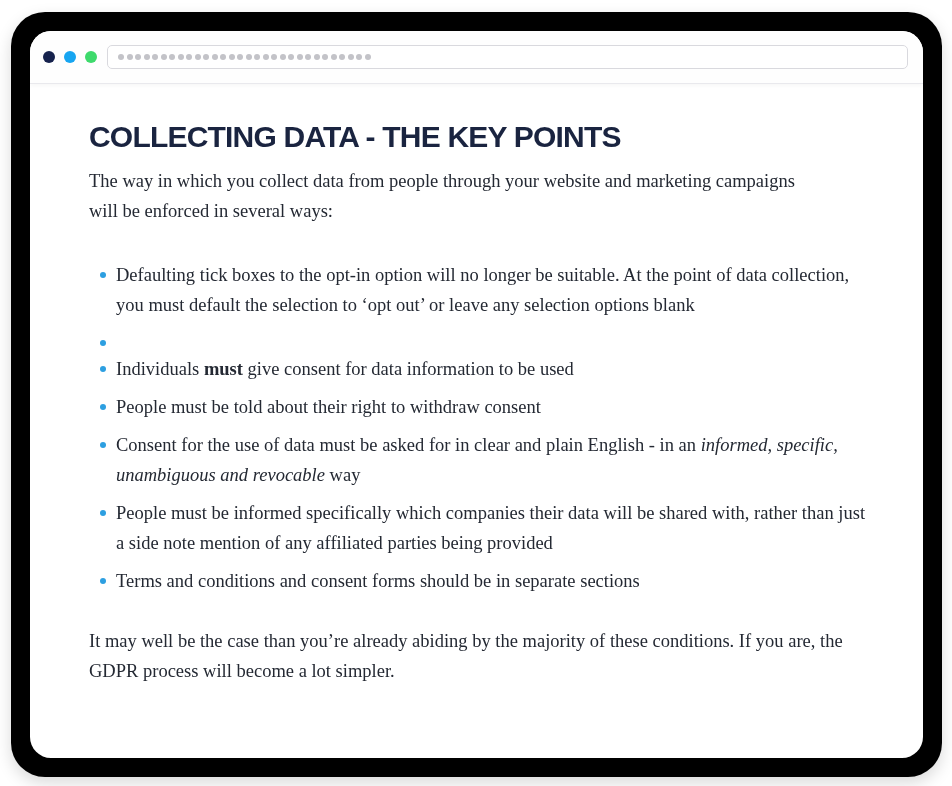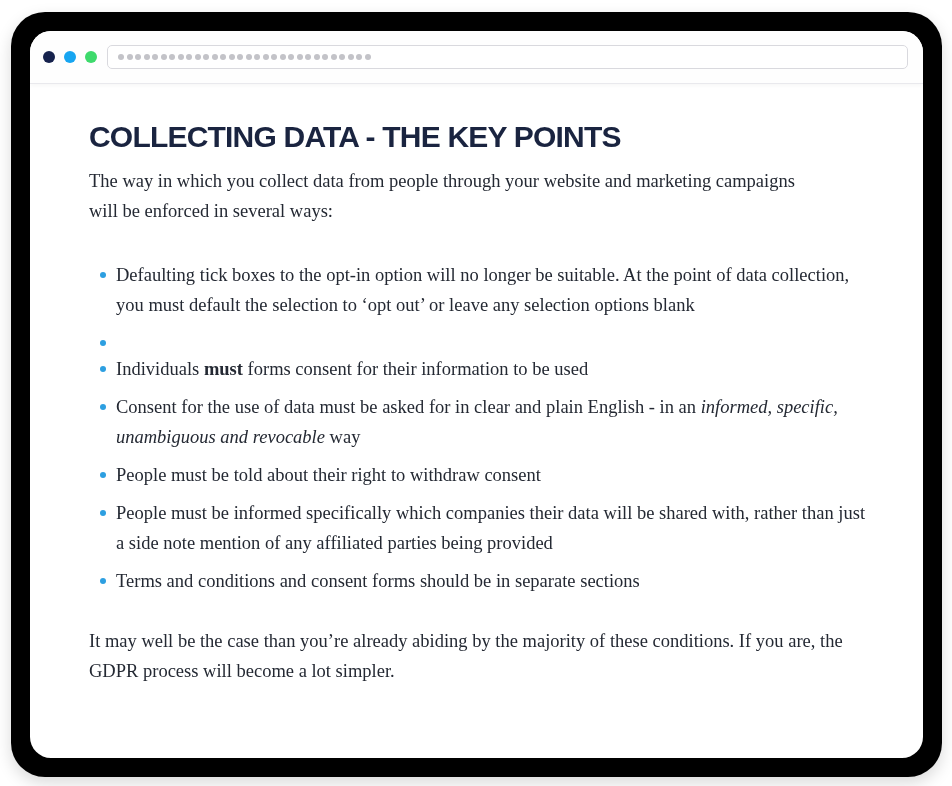--- a/index.html
+++ b/index.html
@@ -130,29 +130,29 @@
       <ul class="points">
           <li class="point">
             <span class="bullet-dot"></span>
             <p class="para"><span>Defaulting tick boxes to the opt-in option will no longer be suitable. At the point of data collection, you must default the selection to ‘opt out’ or leave any selection options blank</span></p>
           </li>
           <li class="point">
             <span class="bullet-dot"></span>
           </li>
           <li class="point">
             <span class="bullet-dot"></span>
-            <p class="para"><span>Individuals </span><b>must</b><span> forms consent for their information to be used</span></p>
+            <p class="para"><span>Individuals </span><b>must</b><span> give consent for data information to be used</span></p>
+          </li>
+          <li class="point">
+            <span class="bullet-dot"></span>
+            <p class="para"><span>People must be told about their right to withdraw consent</span></p>
           </li>
           <li class="point">
             <span class="bullet-dot"></span>
             <p class="para"><span>Consent for the use of data must be asked for in clear and plain English - in an </span><i>informed, specific, unambiguous and revocable</i><span> way</span></p>
-          </li>
-          <li class="point">
-            <span class="bullet-dot"></span>
-            <p class="para"><span>People must be told about their right to withdraw consent</span></p>
           </li>
           <li class="point">
             <span class="bullet-dot"></span>
             <p class="para"><span>People must be informed specifically which companies their data will be shared with, rather than just a side note mention of any affiliated parties being provided</span></p>
           </li>
           <li class="point">
             <span class="bullet-dot"></span>
             <p class="para"><span>Terms and conditions and consent forms should be in separate sections</span></p>
           </li>
         </ul>

